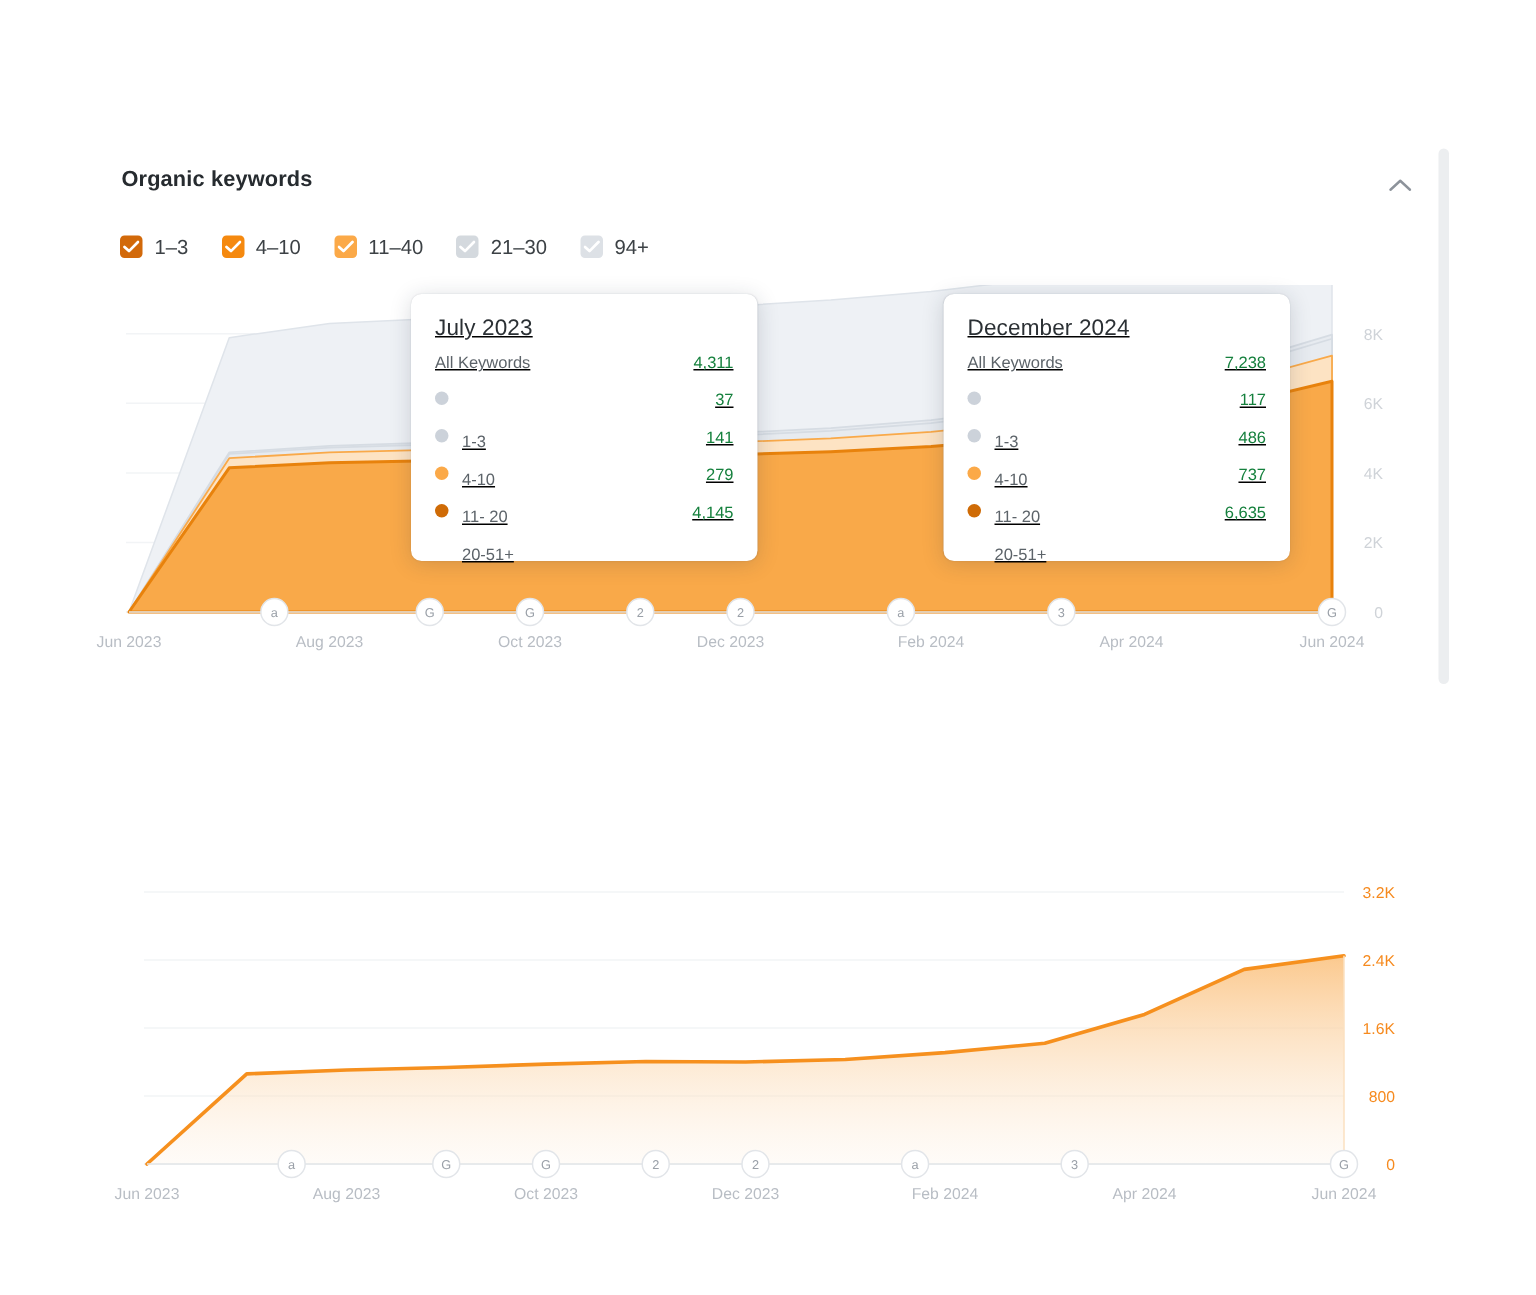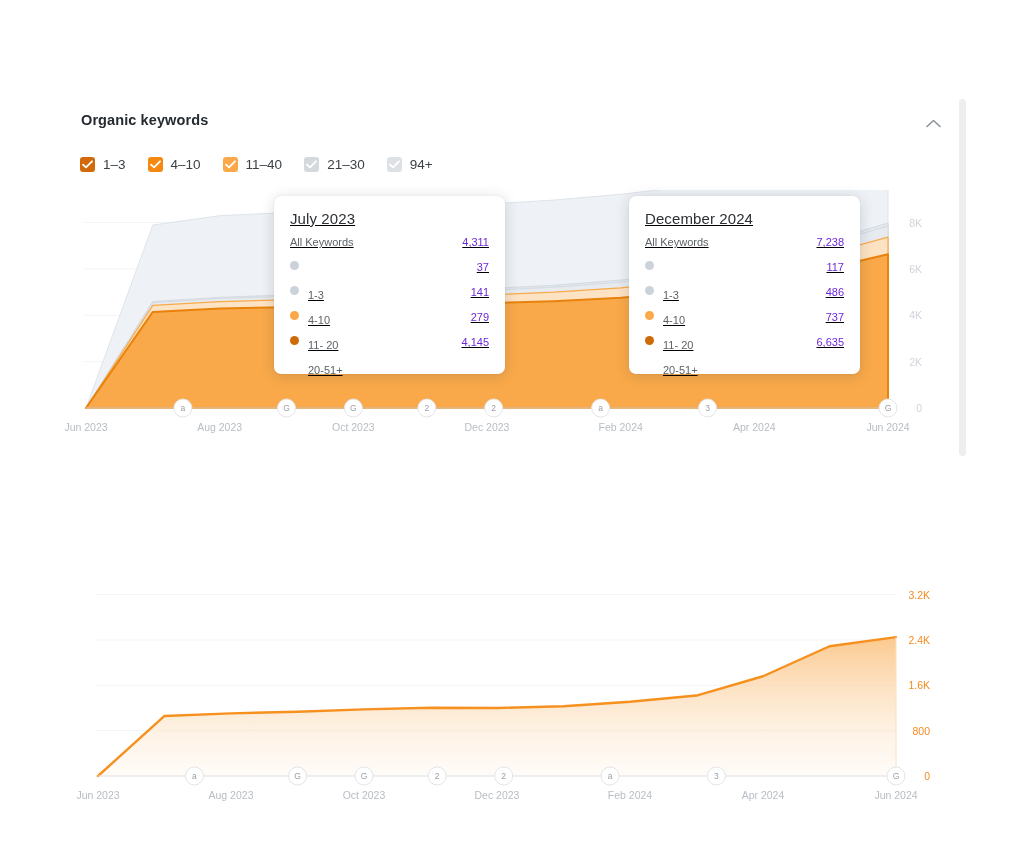--- a/index.html
+++ b/index.html
@@ -54,21 +54,21 @@
     background: #fff;
     border-radius: 7px;
     box-shadow: 0 2px 14px rgba(30,40,60,.17), 0 0 1px rgba(30,40,60,.18);
     padding: 14px 16px 13px 16px;
     width: 231px;
     text-decoration: underline;
   }
   .tt-title { font-size: 15px; color: #2b3034; margin-bottom: 9px; letter-spacing: .1px; }
   .tt-row { display: flex; font-size: 11px; color: #5c6369; height: 25px; }
   .tt-row .tt-name { flex: 1 1 auto; white-space: nowrap; }
-  .tt-row .tt-val { flex: 0 0 auto; color: #6d28d9; }
+  .tt-row .tt-val { flex: 0 0 auto; color: #15803d; }
   .tt-dot { width: 9px; height: 9px; border-radius: 50%; margin-right: 9px; flex: 0 0 auto; }
   .tt-row.all .tt-name { padding-left: 0; }
   .tt-row.series .tt-name { padding-left: 0; margin-top: 28px; }
 
   
   .ot-card { position: absolute; left: 0; top: 488px; width: 1024px; height: 360px; background: #fff; }
 
   
   .scrollbar-track {
     position: absolute; left: 959px; top: 99px; width: 7px; height: 357px;

